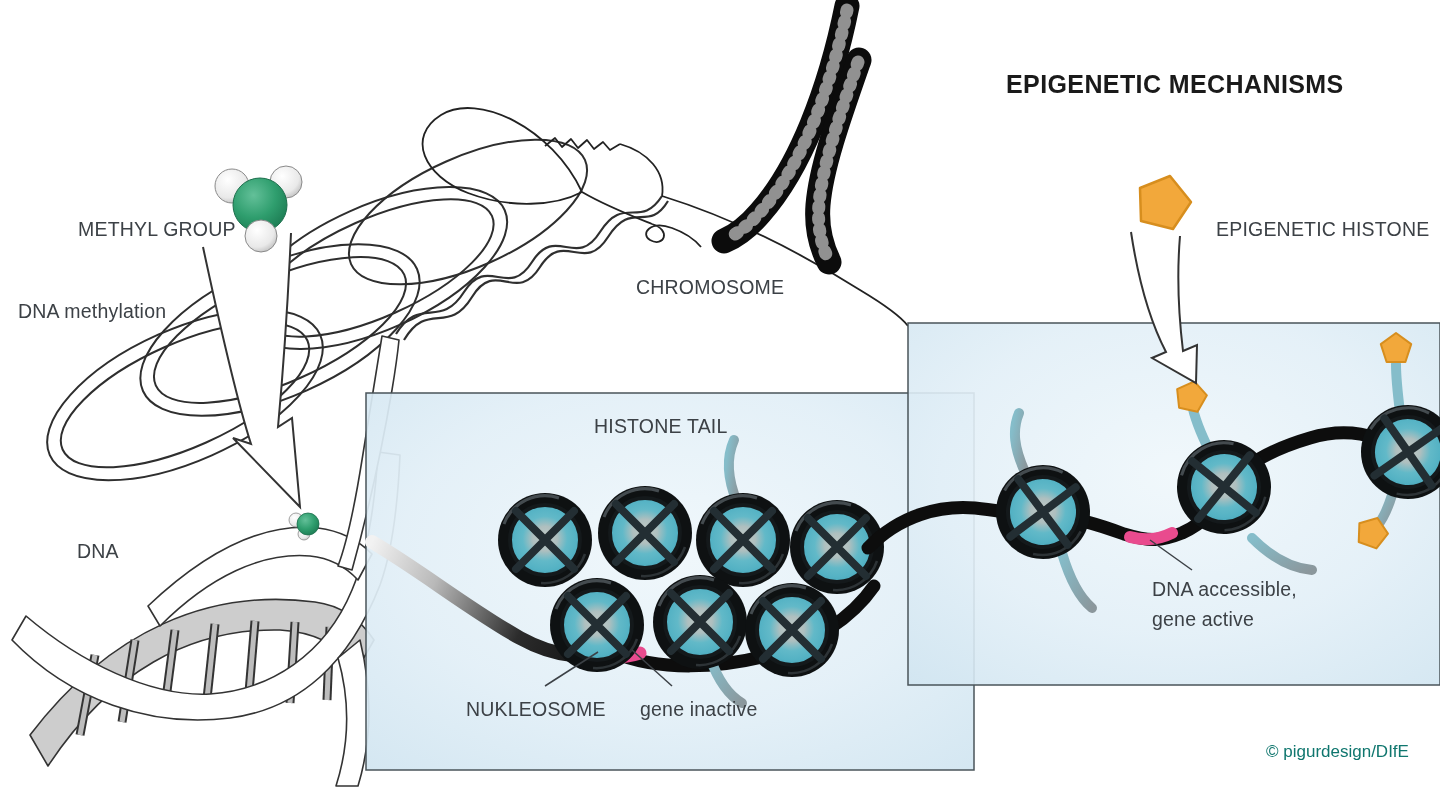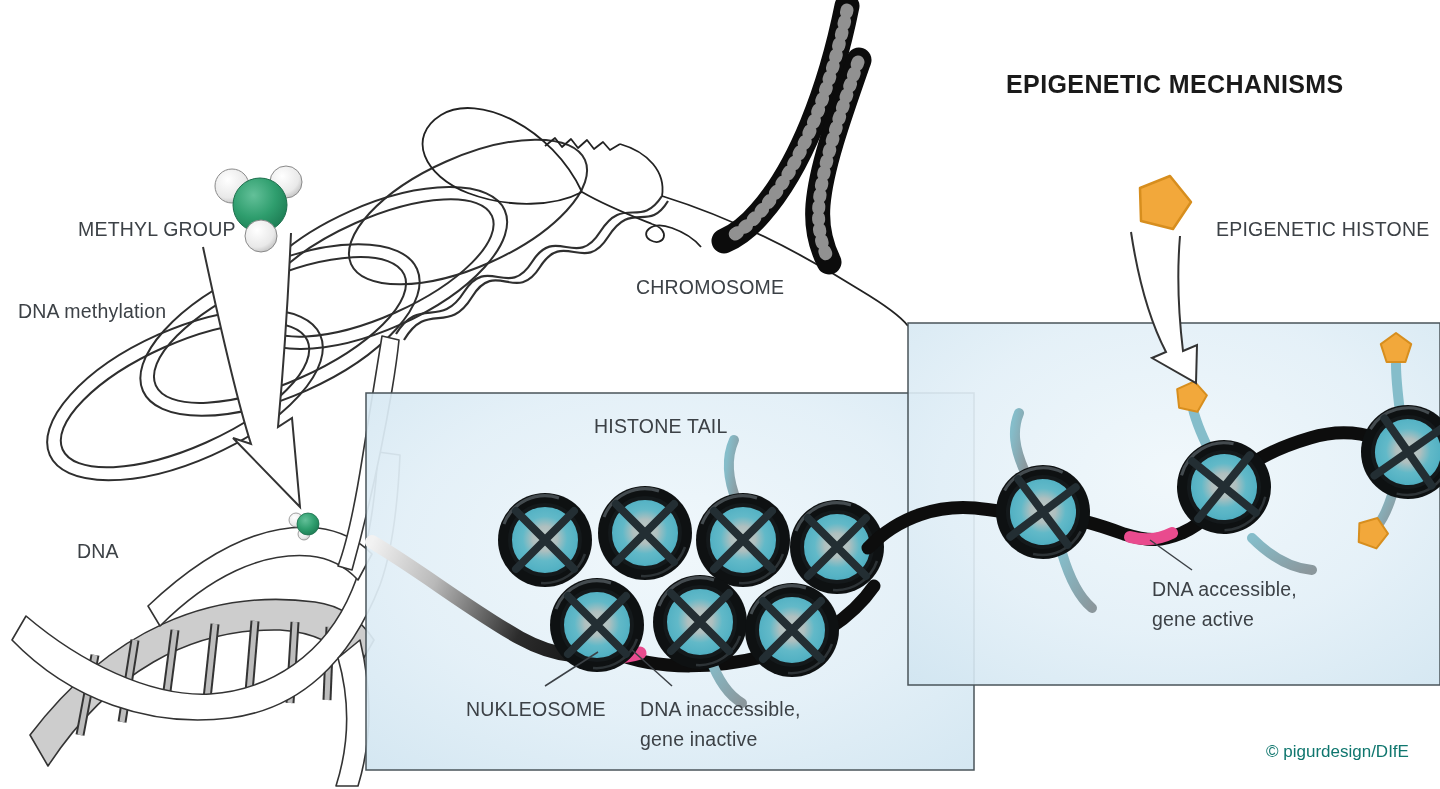--- a/index.html
+++ b/index.html
@@ -216,21 +216,20 @@
 <div class="title">EPIGENETIC MECHANISMS</div>
 
 <div class="lbl" style="left:30px;top:214px;margin-left:48px;">METHYL GROUP</div>
 <div class="lbl" style="left:18px;top:296px;">DNA methylation</div>
 <div class="lbl" style="left:636px;top:272px;">CHROMOSOME</div>
 <div class="lbl" style="left:77px;top:536px;text-align:right;">DNA</div>
 <div class="lbl" style="left:594px;top:411px;">HISTONE TAIL</div>
 <div class="lbl" style="left:458px;top:694px;margin-left:8px;">NUKLEOSOME</div>
 
 <div class="lbl two-line" style="left:640px;top:694px;">
-  <span>DNA inaccessible,</span>
   <span>gene inactive</span>
 </div>
 
 <div class="lbl" style="left:1216px;top:214px;">EPIGENETIC HISTONE</div>
 
 <div class="lbl two-line" style="left:1152px;top:574px;">
   <span>DNA accessible,</span>
   <span>gene active</span>
 </div>
 

